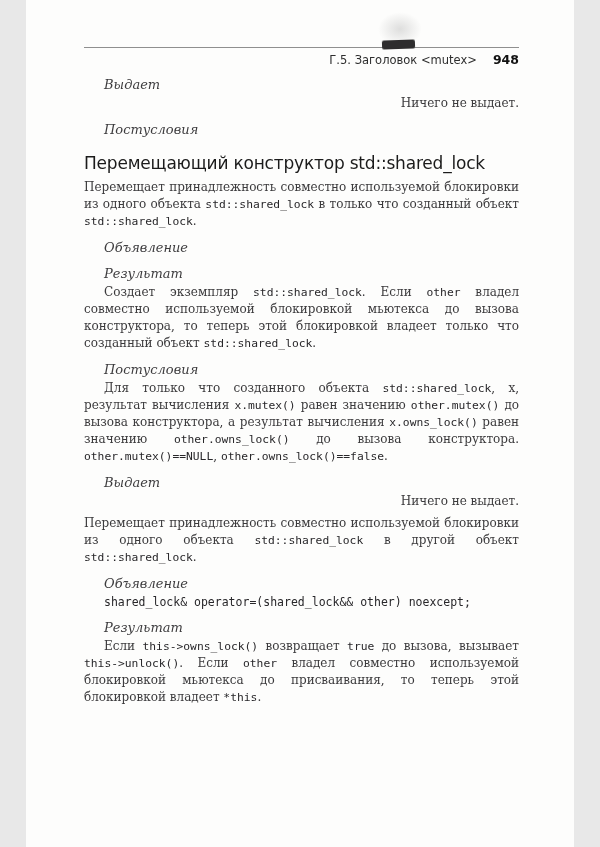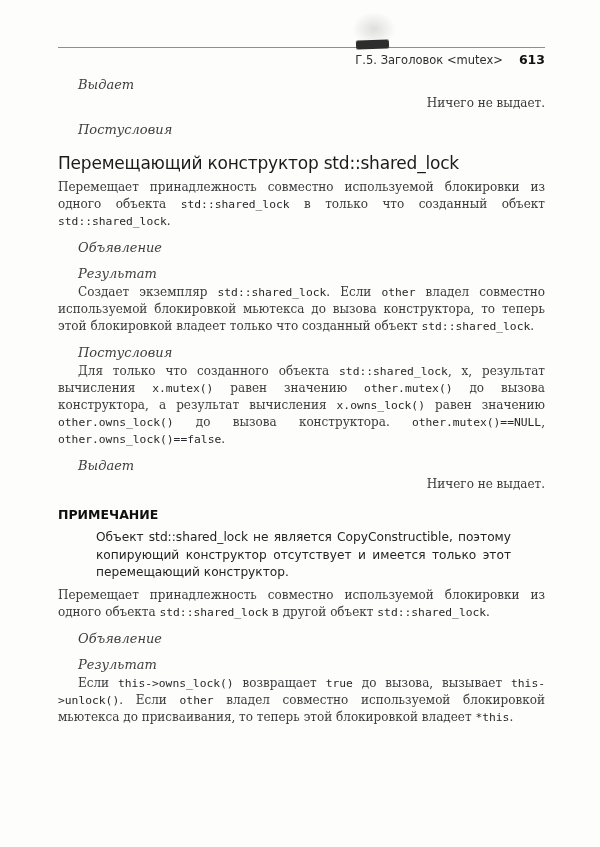--- a/index.html
+++ b/index.html
@@ -1,18 +1,18 @@
 <!DOCTYPE html>
 <html lang="ru"><head>
 <meta charset="utf-8">
 <style>
   html,body{margin:0;padding:0;background:#e8e8e8;}
   .page{
     position:relative;
-    width:600px;height:847px;
+    width:548px;height:847px;
     margin:0 auto;
     background:#fdfdfc;
     box-sizing:border-box;
     padding:0 55px 0 58px;
     overflow:hidden;
     font-family:"DejaVu Serif", serif;
     color:#3b3a3c;
   }
   
   .running-head{margin-top:47px;}
@@ -91,21 +91,21 @@
 
 <div class="page">
 
   <div class="artifact-halo"></div>
   <div class="artifact"></div>
 
   <div class="running-head">
     <div class="rule"></div>
     <div class="head-line">
       <span>Г.5. Заголовок &lt;mutex&gt;</span>
-      <span class="page-num">613</span>
+      <span class="page-num">948</span>
     </div>
   </div>
 
   <p class="sub">Выдает</p>
   <p class="para indent nojust">Ничего не выдает.</p>
 
   <p class="sub">Постусловия</p>
 
   <h2 class="section">Перемещающий конструктор std::shared_lock</h2>
   <p class="para lead"><span>Перемещает принадлежность совместно используемой блокировки из одного объекта </span><span class="code">std::shared_lock</span><span> в только что созданный объект </span><span class="code">std::shared_lock</span><span>.</span></p>
@@ -114,25 +114,22 @@
 
   <p class="sub">Результат</p>
   <p class="para indent"><span>Создает экземпляр </span><span class="code">std::shared_lock</span><span>. Если </span><span class="code">other</span><span> владел совместно используемой блокировкой мьютекса до вызова конструктора, то теперь этой блокировкой владеет только что созданный объект </span><span class="code">std::shared_lock</span><span>.</span></p>
 
   <p class="sub">Постусловия</p>
   <p class="para indent"><span>Для только что созданного объекта </span><span class="code">std::shared_lock</span><span>, x, результат вычисления </span><span class="code">x.mutex()</span><span> равен значению </span><span class="code">other.mutex()</span><span> до вызова конструктора, а результат вычисления </span><span class="code">x.owns_lock()</span><span> равен значению </span><span class="code">other.owns_lock()</span><span> до вызова конструктора. </span><span class="code">other.mutex()==NULL</span><span>, </span><span class="code">other.owns_lock()==false</span><span>.</span></p>
 
   <p class="sub">Выдает</p>
   <p class="para indent nojust">Ничего не выдает.</p>
 
-  <div class="note">
-    <div class="note-title">ПРИМЕЧАНИЕ</div>
-    <p class="note-body">Объект std::shared_lock не является CopyConstructible, поэтому копирующий конструктор отсутствует и имеется только этот перемещающий конструктор.</p>
-  </div>
 
   <p class="para lead"><span>Перемещает принадлежность совместно используемой блокировки из одного объекта </span><span class="code">std::shared_lock</span><span> в другой объект </span><span class="code">std::shared_lock</span><span>.</span></p>
 
   <p class="sub">Объявление</p>
+  <div class="codeline">shared_lock&amp; operator=(shared_lock&amp;&amp; other) noexcept;</div>
 
   <p class="sub">Результат</p>
   <p class="para indent"><span>Если </span><span class="code">this-&gt;owns_lock()</span><span> возвращает </span><span class="code">true</span><span> до вызова, вызывает </span><span class="code">this-&gt;unlock()</span><span>. Если </span><span class="code">other</span><span> владел совместно используемой блокировкой мьютекса до присваивания, то теперь этой блокировкой владеет </span><span class="code">*this</span><span>.</span></p>
 
 </div>
 
 </body></html>

